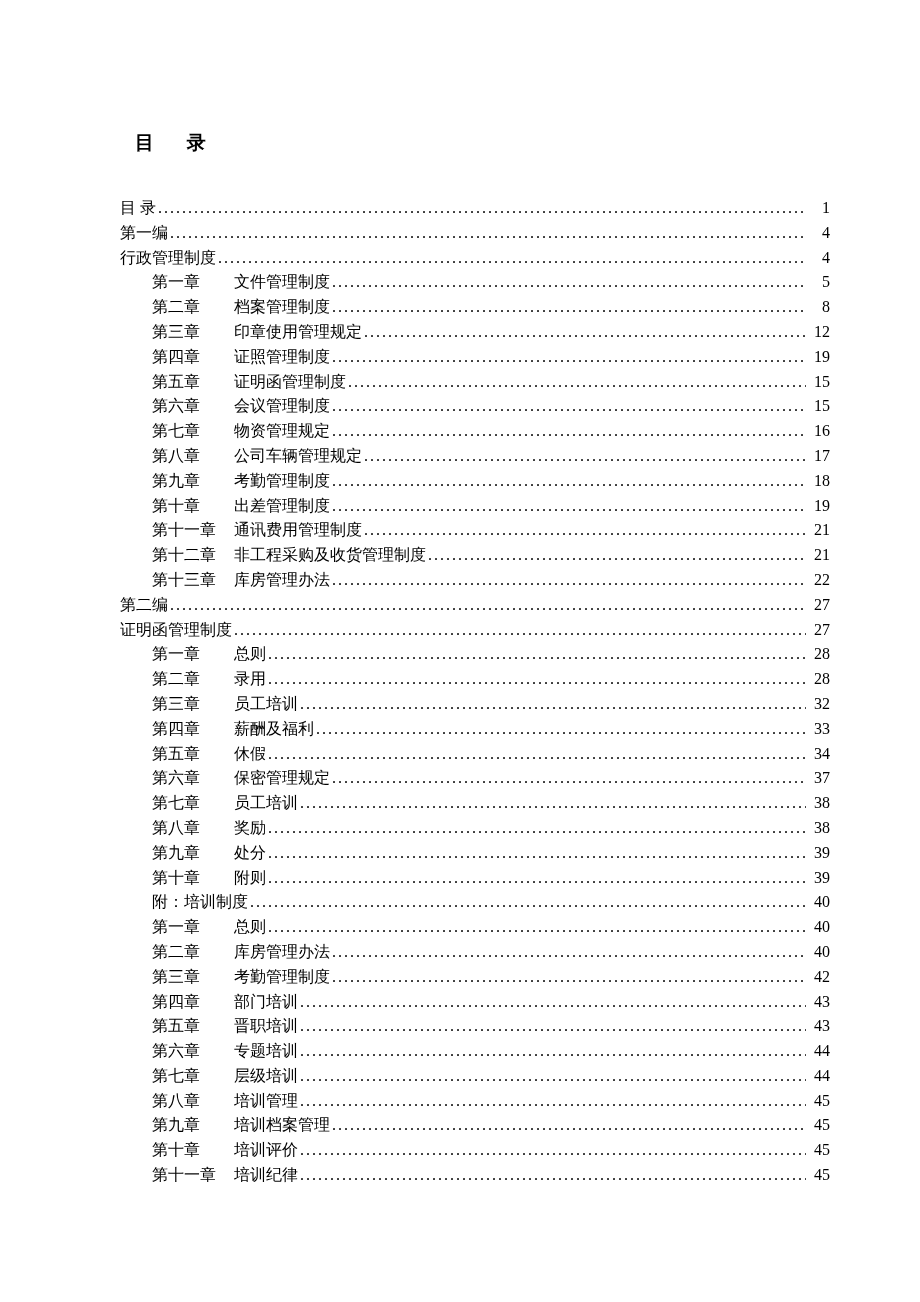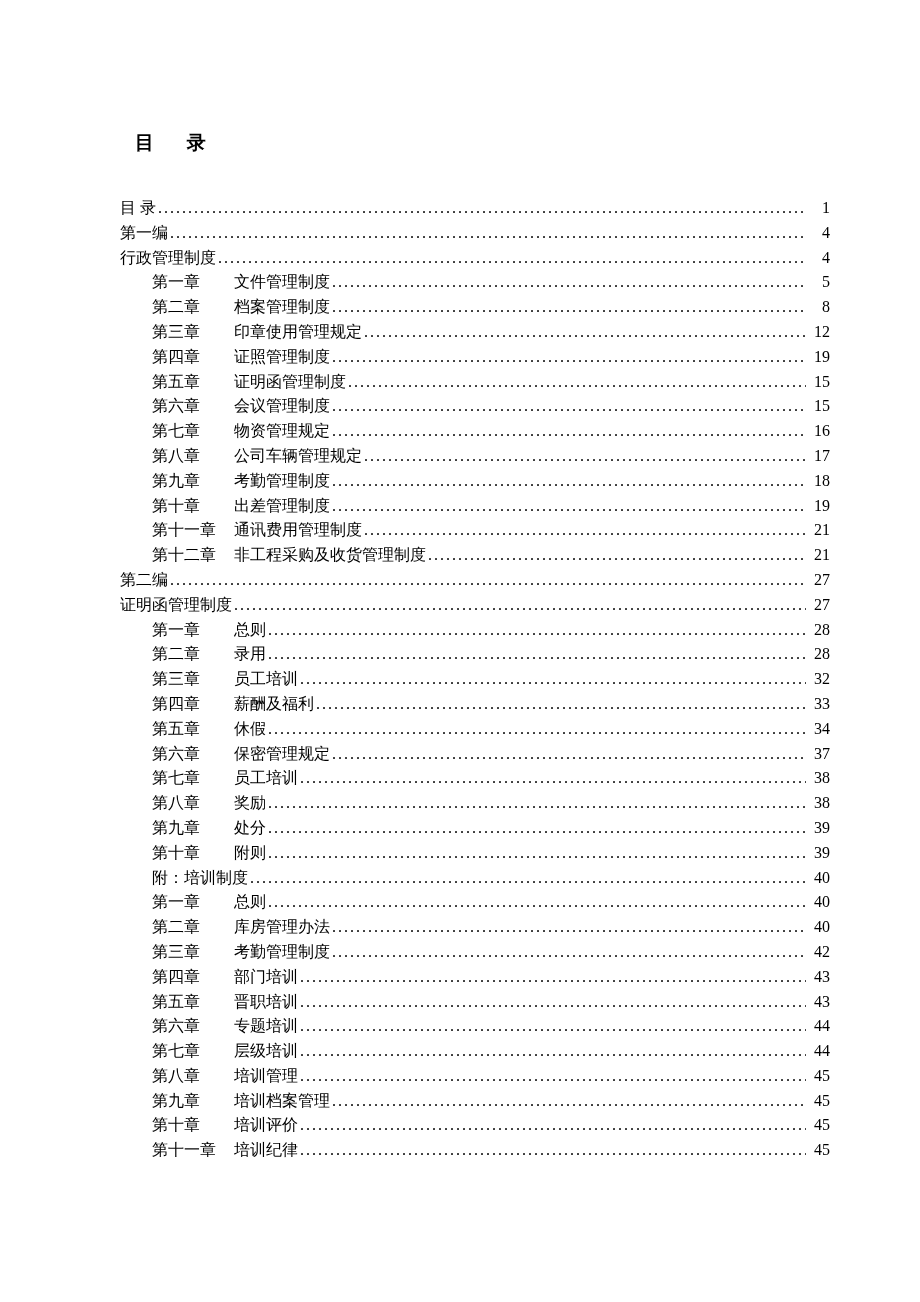--- a/index.html
+++ b/index.html
@@ -148,20 +148,26 @@
         <span class="toc-title"> 通讯费用管理制度</span>
         <span class="toc-leader"></span>
         <span class="toc-page">21</span>
       </div>
       <div class="toc-row indent-1">
         <span class="toc-label chap-label">第十二章</span>
         <span class="toc-title"> 非工程采购及收货管理制度</span>
         <span class="toc-leader"></span>
         <span class="toc-page">21</span>
       </div>
+      <div class="toc-row indent-1">
+        <span class="toc-label chap-label">第十三章</span>
+        <span class="toc-title"> 库房管理办法</span>
+        <span class="toc-leader"></span>
+        <span class="toc-page">22</span>
+      </div>
       <div class="toc-row indent-0">
         <span class="toc-title">第二编</span>
         <span class="toc-leader"></span>
         <span class="toc-page">27</span>
       </div>
       <div class="toc-row indent-0">
         <span class="toc-title">证明函管理制度</span>
         <span class="toc-leader"></span>
         <span class="toc-page">27</span>
       </div>

